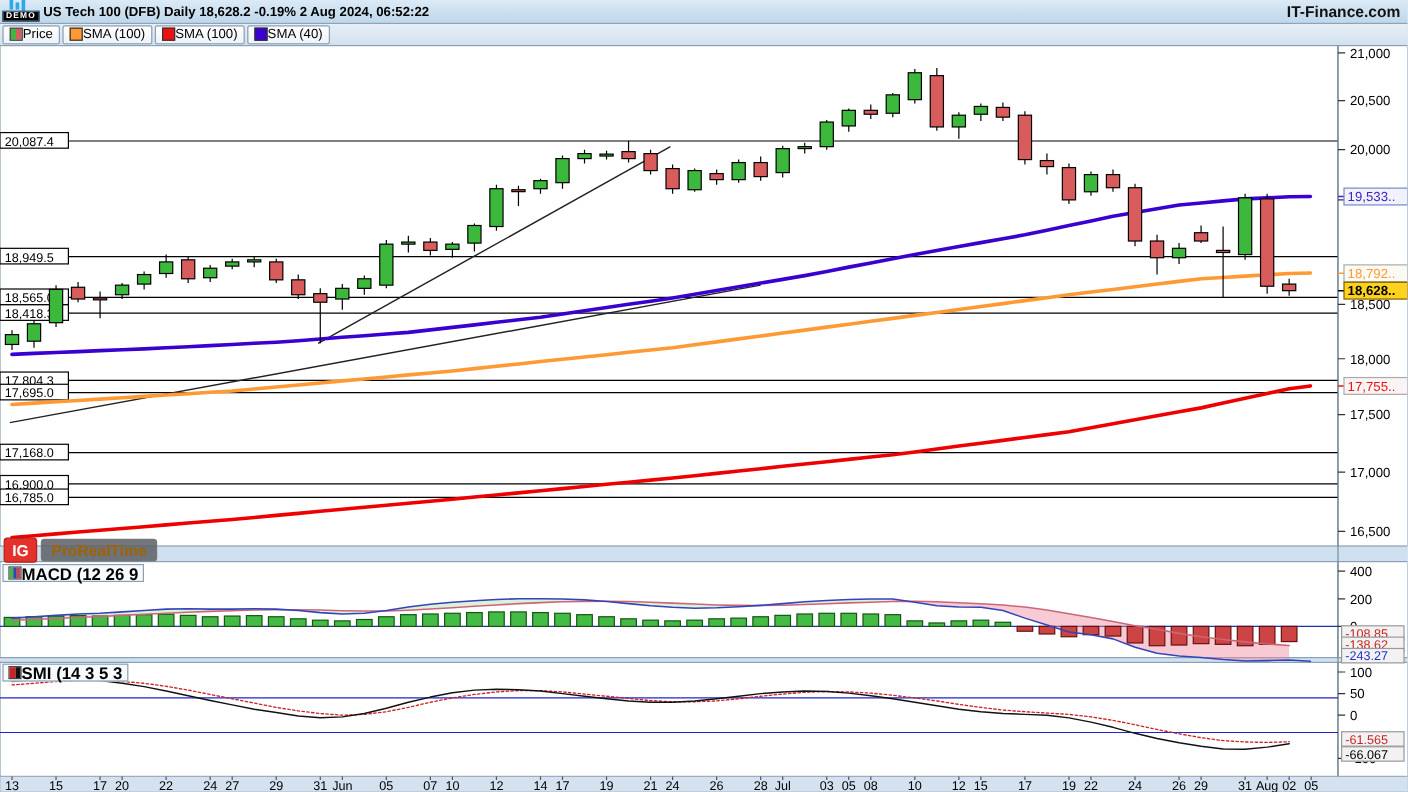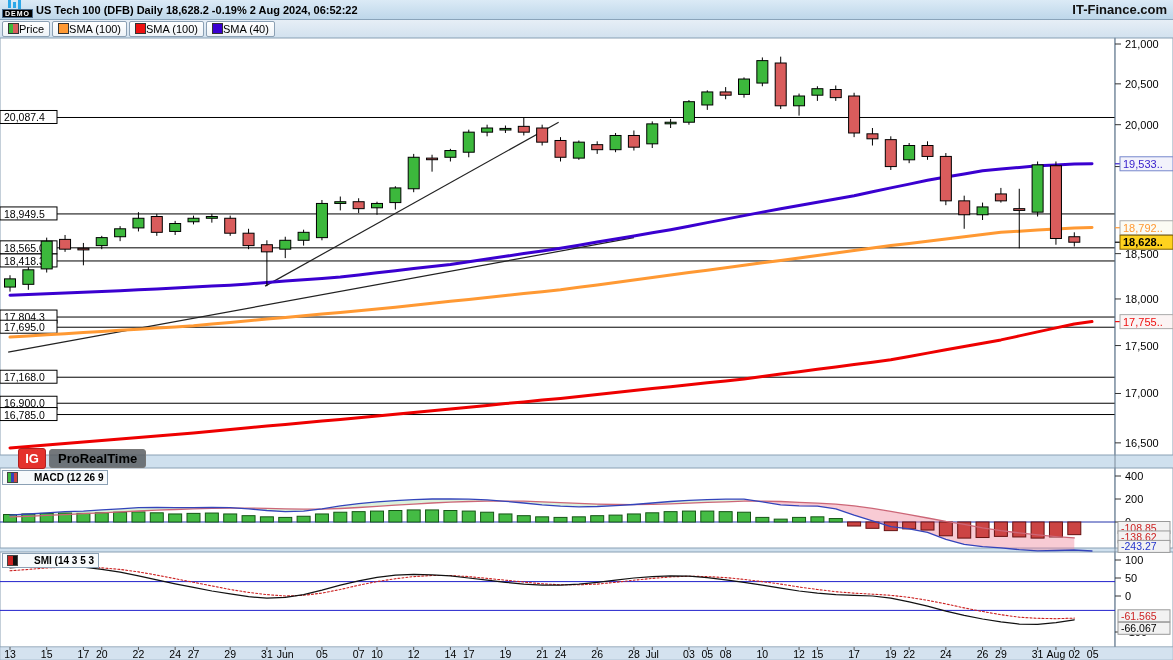--- a/index.html
+++ b/index.html
@@ -15,27 +15,27 @@
     font-size:7px;font-weight:bold;padding:0 2px;letter-spacing:1px;border:1px solid #4a6a8a;}
   .title-text{margin-left:4px;}
   .brand{position:absolute;right:6px;top:2px;font-size:13px;font-weight:bold;color:#111;}
   .legendbar{position:absolute;left:0;top:20px;width:1173px;height:17px;
     background:linear-gradient(#e6eef6,#d3e2ef);display:flex;align-items:center;gap:2px;padding-left:2px;}
   .chip{display:flex;align-items:center;gap:0;background:linear-gradient(#ffffff,#eef3f8);
     border:1px solid #8ba0b4;border-radius:2px;height:14px;padding:0 5px;font-size:11px;color:#000;}
   .swatch{width:9px;height:9px;border:1px solid #333;}
   .swatch.split{background:linear-gradient(90deg,#3cb83c 50%,#d95c5c 50%);}
   svg#plot{position:absolute;left:0;top:37px;}
-  .ig-logo{position:absolute;left:18px;top:448px;display:flex;align-items:center;z-index:5;}
+  .ig-logo{position:absolute;left:3px;top:448px;display:flex;align-items:center;z-index:5;}
   .ig-sq{width:26px;height:19px;background:#e4312b;color:#fff;font-weight:bold;font-size:13px;
     border-radius:3px;display:flex;align-items:center;justify-content:center;border:1px solid #b02020;}
-  .prt{margin-left:3px;background:rgba(90,95,100,.85);color:#000000;font-weight:bold;font-size:13px;
+  .prt{margin-left:3px;background:rgba(90,95,100,.85);color:#a16207;font-weight:bold;font-size:13px;
     padding:1px 8px;border-radius:3px;border:1px solid #777;}
-  .ind-chip{position:absolute;display:flex;align-items:center;gap:16px;background:#f7fafc;
-    border:1px solid #8ba0b4;height:13px;padding:0 4px;font-size:10px;font-weight:bold;color:#000;z-index:4;}
+  .ind-chip{position:absolute;display:flex;align-items:center;gap:0;background:#f7fafc;
+    border:1px solid #8ba0b4;height:13px;padding:0 4px;font-size:14px;font-weight:bold;color:#000;z-index:4;}
   .ind-icon{display:flex;width:9px;height:9px;border:1px solid #444;}
   .ind-icon i{flex:1;}
 </style>
 </head>
 <body>
 
 <div id="app">
   <div class="titlebar">
     <div class="demo-wrap">
       <span class="mini-candles">

